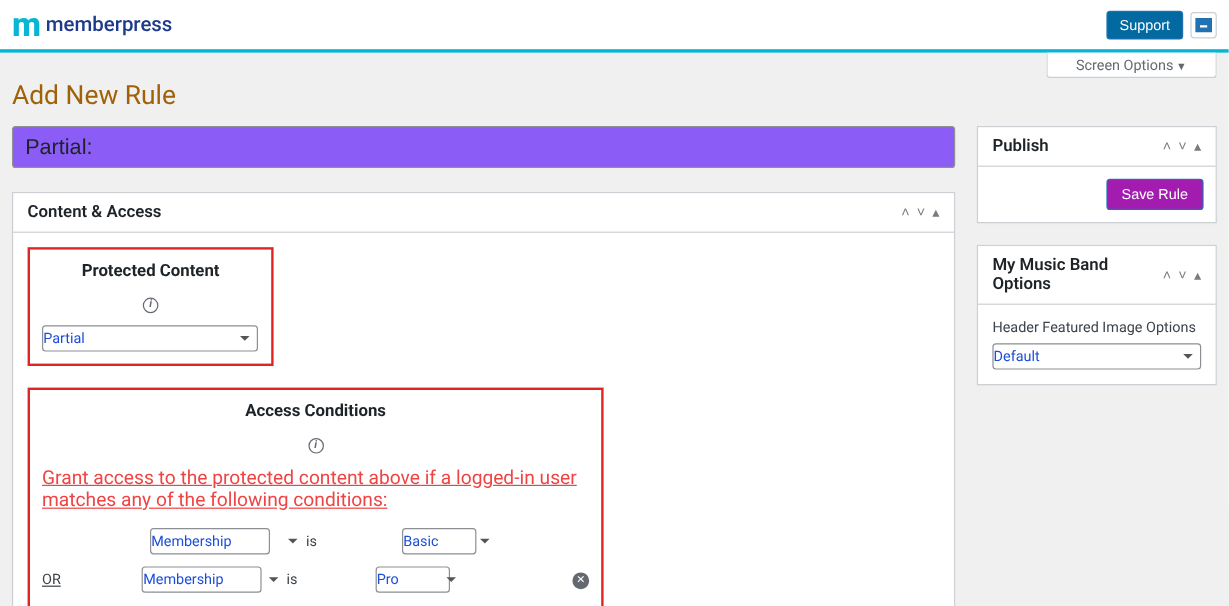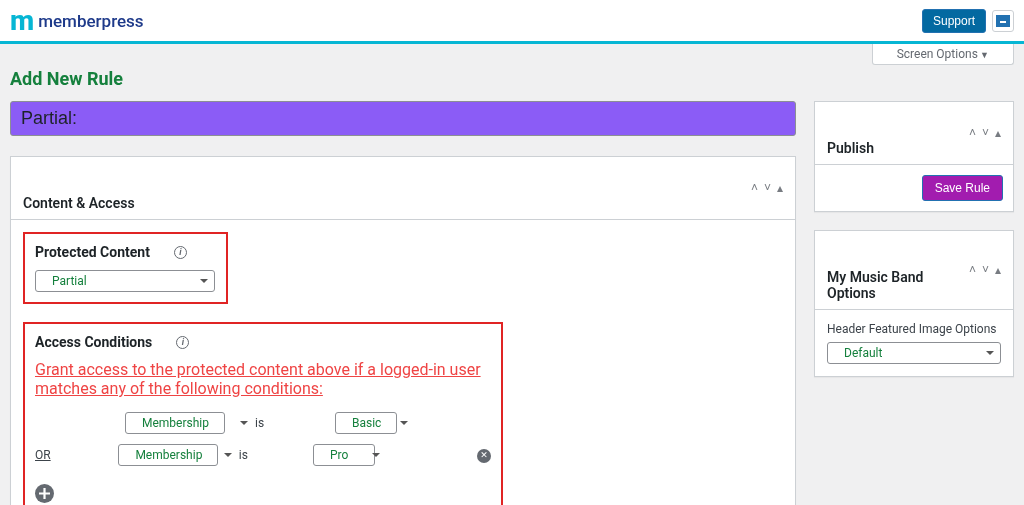--- a/index.html
+++ b/index.html
@@ -65,23 +65,23 @@
   border: 1px solid #ccd0d4;
   border-top: none;
   border-radius: 0 0 3px 3px;
   padding: 3px 24px;
   font-size: 12px;
   color: #646970;
   cursor: pointer;
 }
 .screen-options::after { content: " ▼"; font-size: 9px; }
 .page-title {
-  font-size: 18px;
-  font-weight: 700;
-  color: #15803d;
+  font-size: 22px;
+  font-weight: 400;
+  color: #a16207;
   margin: 14px 0 12px;
 }
 .columns { display: flex; gap: 18px; }
 .col-main { flex: 1; }
 .col-side { width: 200px; }
 .title-input {
   width: 100%;
   padding: 6px 10px;
   font-size: 18px;
   border: 1px solid #8c8f94;
@@ -100,52 +100,52 @@
   display: flex;
   justify-content: space-between;
   align-items: center;
   border-bottom: 1px solid #ccd0d4;
   padding: 8px 12px;
 }
 .postbox-header h2 {
   font-size: 14px;
   font-weight: 600;
   color: #1d2327;
-  margin-top: 30px;
 }
 .handle-actions { display: flex; gap: 6px; color: #787c82; }
 .handle-actions span { cursor: pointer; font-size: 12px; }
 .postbox-body { padding: 12px; }
 .highlight-box {
   border: 2px solid #e02424;
   padding: 10px;
   margin-bottom: 18px;
 }
 .section-title {
   font-size: 14px;
   font-weight: 700;
   color: #1d2327;
   display: flex;
   align-items: center;
-  gap: 24px;
+  gap: 14px;
   margin-bottom: 10px;
+  flex-direction: column;
 }
 .info-icon {
   display: inline-block; width: 13px; height: 13px;
   border: 1px solid #646970; border-radius: 50%;
   font-size: 9px; line-height: 11px; text-align: center;
   color: #646970; font-style: italic; font-weight: 700;
 }
 .select {
   border: 1px solid #8c8f94;
   border-radius: 3px;
   background: #fff;
-  padding: 3px 22px 3px 16px;
-  font-size: 12px;
-  color: #15803d;
+  padding: 3px 22px 3px 0;
+  font-size: 12px;
+  color: #1d4ed8;
   cursor: pointer;
   appearance: none;
   position: relative;
 }
 .select-wrap { position: relative; display: inline-block; }
 .select-wrap::after {
   content: "";
   position: absolute;
   right: 7px; top: 50%;
   width: 0; height: 0;

